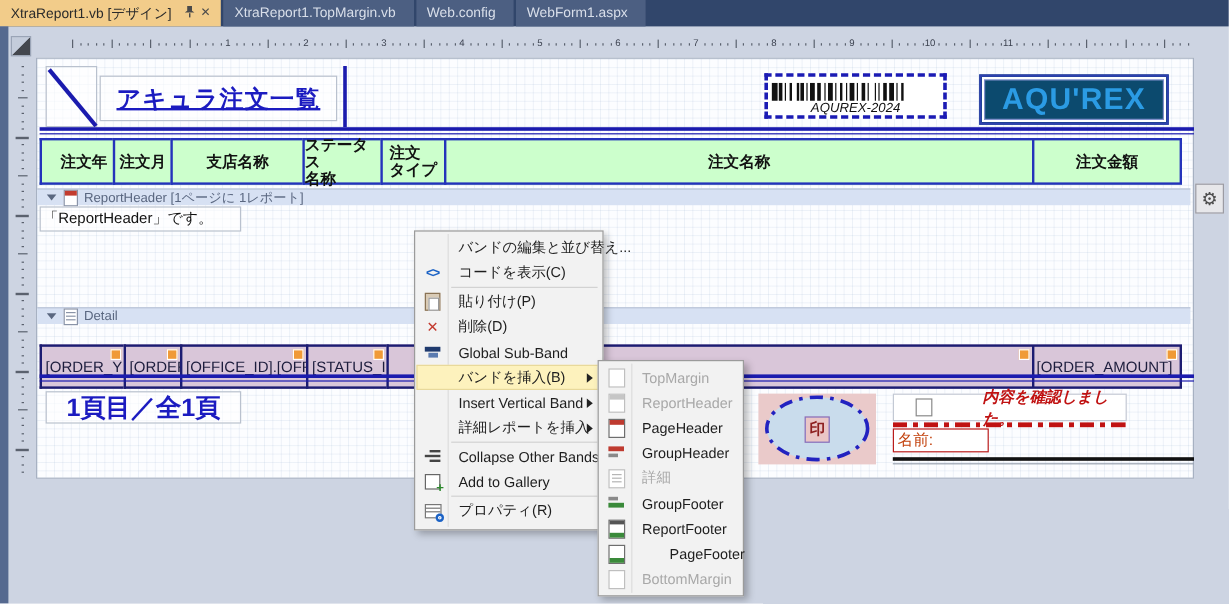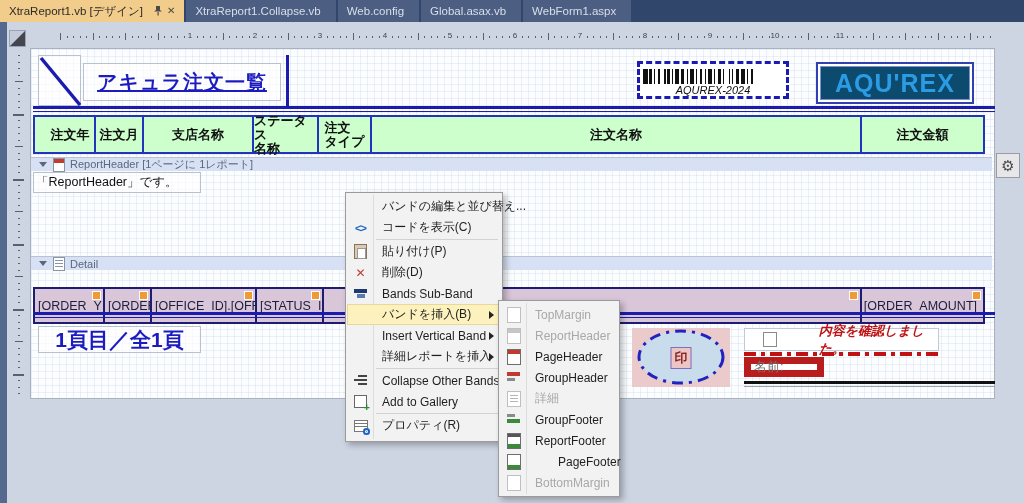--- a/index.html
+++ b/index.html
@@ -66,21 +66,21 @@
   .pageno{font-size:21px;font-weight:bold;color:#1b1bc0;display:flex;align-items:center;justify-content:center;}
   .stamp{background:#eacaca;}
   .inbox{position:absolute;left:50%;top:50%;transform:translate(-50%,-50%);
          background:#eac6c6;border:1px solid #7f6fc0;color:#8d1f1f;font-size:13px;font-weight:bold;
          padding:1px 3px;}
   .confirm{border:1px solid #c3c9d4;background:#fff;display:flex;align-items:center;}
   .cbx{width:13px;height:13px;border:1px solid #8a8a8a;background:#fff;margin-left:18px;}
   .confirm-text{color:#c01212;font-size:13px;font-weight:bold;font-style:italic;margin-left:42px;}
   .redline{background:repeating-linear-gradient(to right,#c01212 0 12px,transparent 12px 17px,
             #c01212 17px 21px,transparent 21px 26px);}
-  .namebox{border:7px solid #b91c1c;background:#fff;font-size:13px;color:#737373;
+  .namebox{border:1px solid #b91c1c;background:#fff;font-size:13px;color:#c2410c;
            display:flex;align-items:center;padding-left:3px;}
 
   .gear-btn{width:22px;height:23px;background:#e7e7ea;border:1px solid #9b9ba3;display:flex;
             align-items:center;justify-content:center;font-size:15px;color:#4b4b4b;cursor:pointer;}
 
   
   .menu{background:#f2f2f2;border:1px solid #9b9b9b;box-shadow:3px 3px 6px rgba(0,0,0,.28);}
   .menu .gutline{position:absolute;left:27px;top:2px;bottom:2px;width:1px;background:#dcdcdc;}
   .mi{position:absolute;left:1px;right:1px;height:21px;display:flex;align-items:center;cursor:pointer;}
   .mi .ic{width:27px;flex:none;display:flex;align-items:center;justify-content:center;}
@@ -134,27 +134,24 @@
     <span class="tname">XtraReport1.vb [デザイン]</span>
     <span class="pin">
       <svg width="10" height="11" viewBox="0 0 10 11">
           <path d="M3 1h4v4l2 1.5H1L3 5z" fill="#4a4a4a"></path>
           <rect x="4.5" y="7" width="1.2" height="3.5" fill="#4a4a4a"></rect>
         </svg>
     </span>
     <span class="x">✕</span>
   </div>
   <div class="tab">
-      <span class="tname">XtraReport1.Collapse.vb</span>
+      <span class="tname">XtraReport1.TopMargin.vb</span>
     </div>
   <div class="tab">
       <span class="tname">Web.config</span>
-    </div>
-  <div class="tab">
-      <span class="tname">Global.asax.vb</span>
     </div>
   <div class="tab">
       <span class="tname">WebForm1.aspx</span>
     </div>
 </div>
 
 <div class="abs" style="left:0;top:22px;width:7px;height:481px;background:#55698f;"></div>
 
 <div class="abs corner"></div>
 <div class="abs hruler" id="hruler">
@@ -472,21 +469,21 @@
   <div class="mi" style="top:69px;">
       <span class="ic">
         <span class="ic-del">✕</span>
       </span>
       <span class="lb">削除(D)</span>
     </div>
   <div class="mi" style="top:90px;">
       <span class="ic">
         <span class="ic-subband"></span>
       </span>
-      <span class="lb">Bands Sub-Band</span>
+      <span class="lb">Global Sub-Band</span>
     </div>
   <div class="mi hl" style="top:111px;">
       <span class="ic"></span>
       <span class="lb">バンドを挿入(B)</span>
       <span class="arr"></span>
     </div>
   <div class="mi" style="top:132px;">
       <span class="ic"></span>
       <span class="lb">Insert Vertical Band</span>
       <span class="arr"></span>

